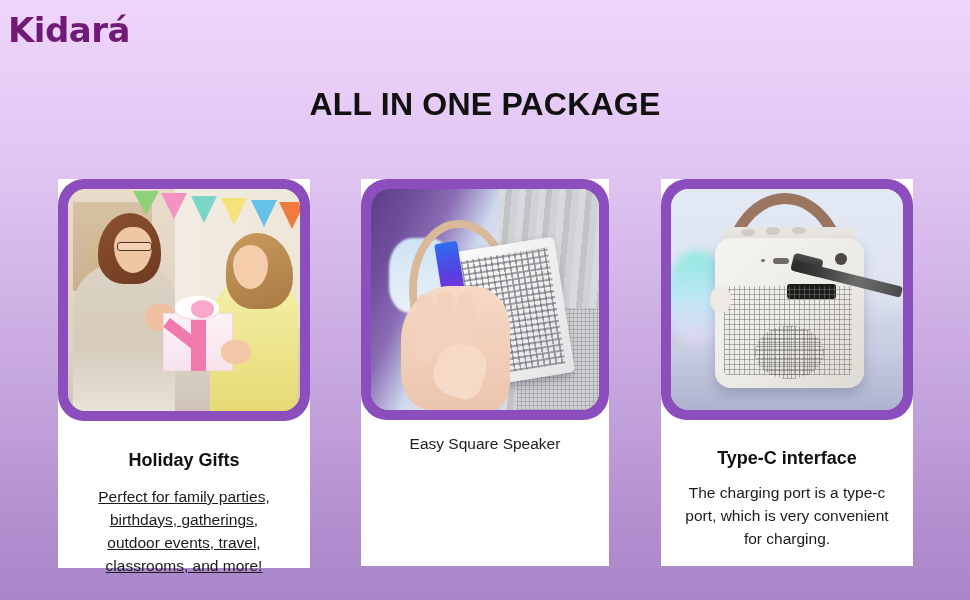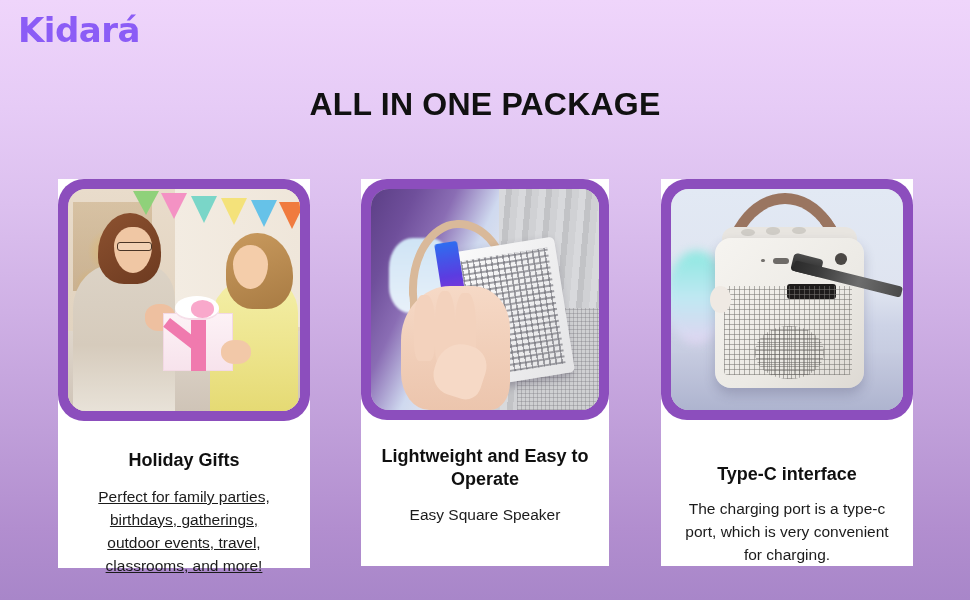--- a/index.html
+++ b/index.html
@@ -19,26 +19,26 @@
         #cfb0e5 52%,
         #bf9ed9 72%,
         #b28ecf 88%,
         #a886c9 100%);
     position: relative;
   }
 
   
   .logo {
     position: absolute;
-    left: 18px;
+    left: 8px;
     top: 10px;
     font-size: 34px;
     font-weight: bold;
     letter-spacing: -0.5px;
-    color: #8b5cf6;
+    color: #701a75;
     font-family: "DejaVu Sans", sans-serif;
   }
 
   
   .headline {
     position: absolute;
     top: 86px;
     left: 0;
     width: 970px;
     text-align: center;
@@ -94,21 +94,21 @@
   .card-title {
     font-size: 18px;
     font-weight: bold;
     color: #101010;
     text-align: center;
     line-height: 1.28;
     padding: 0 10px;
   }
   .card.c1 .card-title { margin-top: 28px; }
   .card.c2 .card-title { margin-top: 25px; }
-  .card.c3 .card-title { margin-top: 43px; }
+  .card.c3 .card-title { margin-top: 27px; }
 
   .card-body {
     font-size: 15.5px;
     color: #1b1b1b;
     text-align: center;
     line-height: 1.48;
     padding: 0 8px;
   }
   .card.c1 .card-body { margin-top: 14px; width: 215px; text-decoration: underline; }
   .card.c2 .card-body { margin-top: 13px; width: 225px; }
@@ -423,21 +423,20 @@
           <div class="p2-grille"></div>
         </div>
         <div class="p2-rgb"></div>
         <div class="p2-hand"></div>
         <div class="finger f1"></div>
         <div class="finger f2"></div>
         <div class="finger f3"></div>
         <div class="p2-thumb"></div>
       </div>
     </div>
-    <div class="card-title">Lightweight and Easy to Operate</div>
     <div class="card-body">Easy Square  Speaker</div>
   </div>
 
   <div class="card c3">
     <div class="frame">
       <div class="photo">
         <div class="p3-bg"></div>
         <div class="p3-table"></div>
         <div class="p3-glow"></div>
         <div class="p3-handle"></div>

